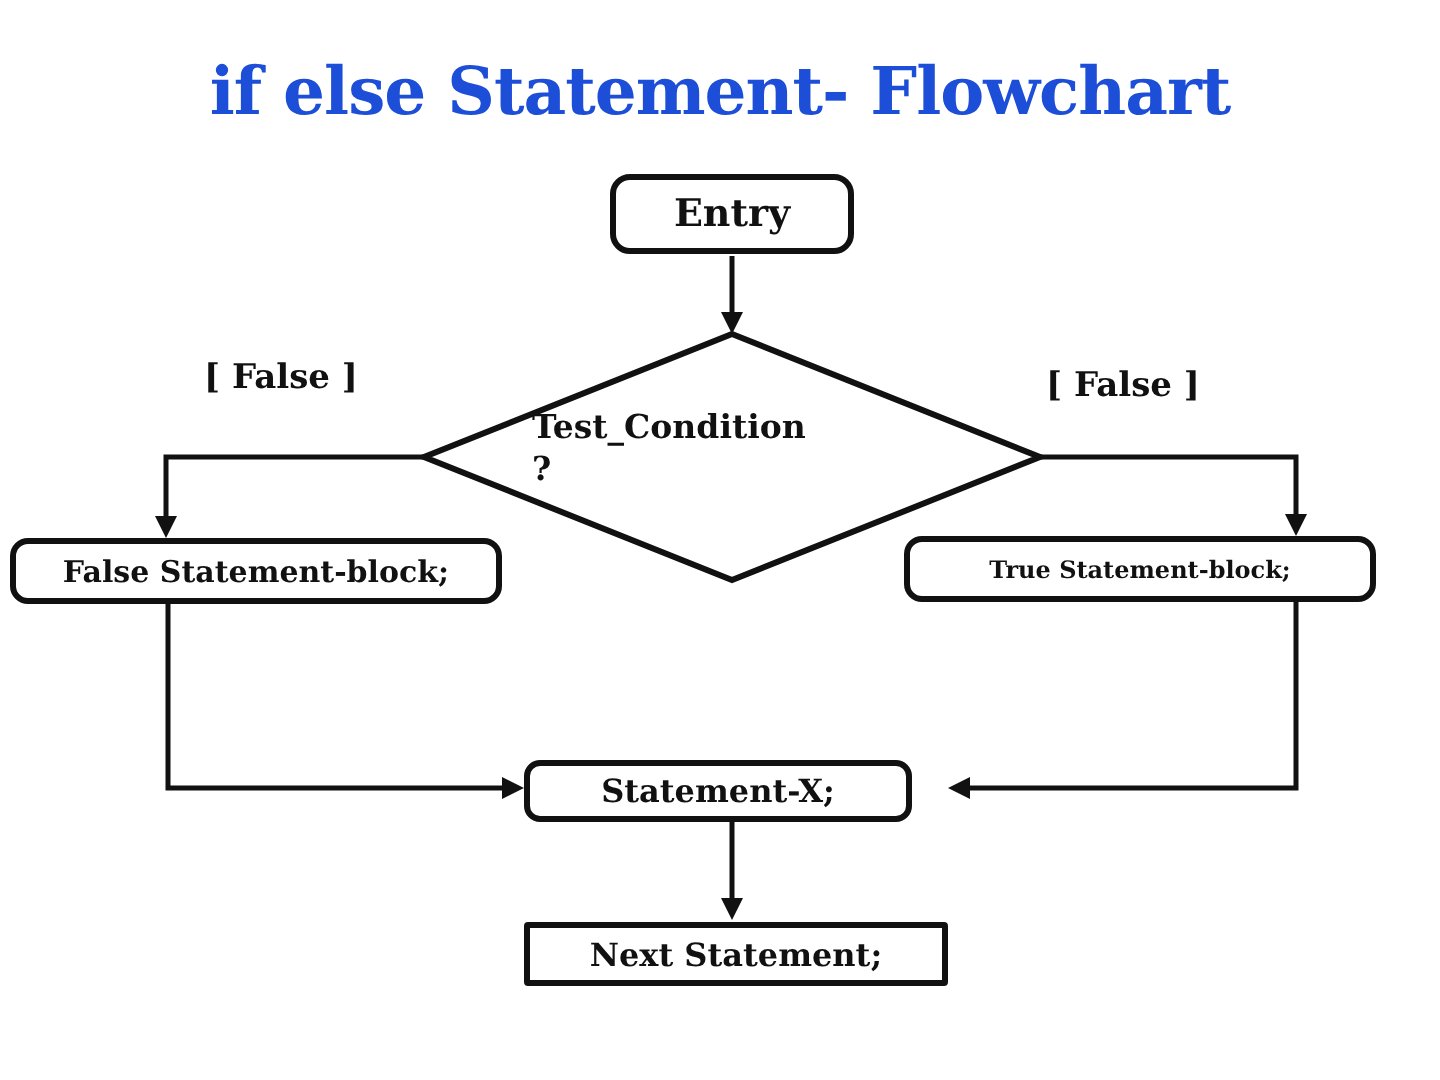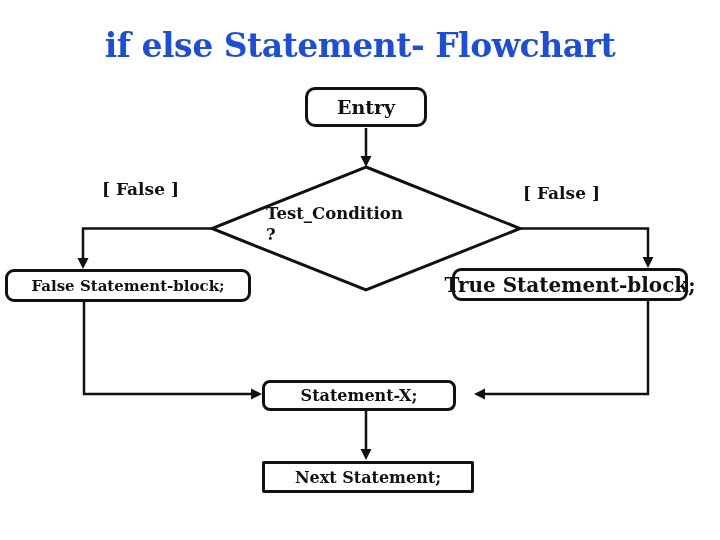--- a/index.html
+++ b/index.html
@@ -55,21 +55,21 @@
   .false-node {
     left: 5px; top: 269px;
     width: 246px; height: 33px;
     font-size: 15px;
     border-radius: 9px;
     text-align: center;
   }
   .true-node {
     left: 452px; top: 268px;
     width: 236px; height: 33px;
-    font-size: 20px;
+    font-size: 12px;
     border-radius: 9px;
   }
   .statementx-node {
     left: 262px; top: 380px;
     width: 194px; height: 31px;
     font-size: 16px;
     border-radius: 8px;
   }
   .next-node {
     left: 262px; top: 461px;

